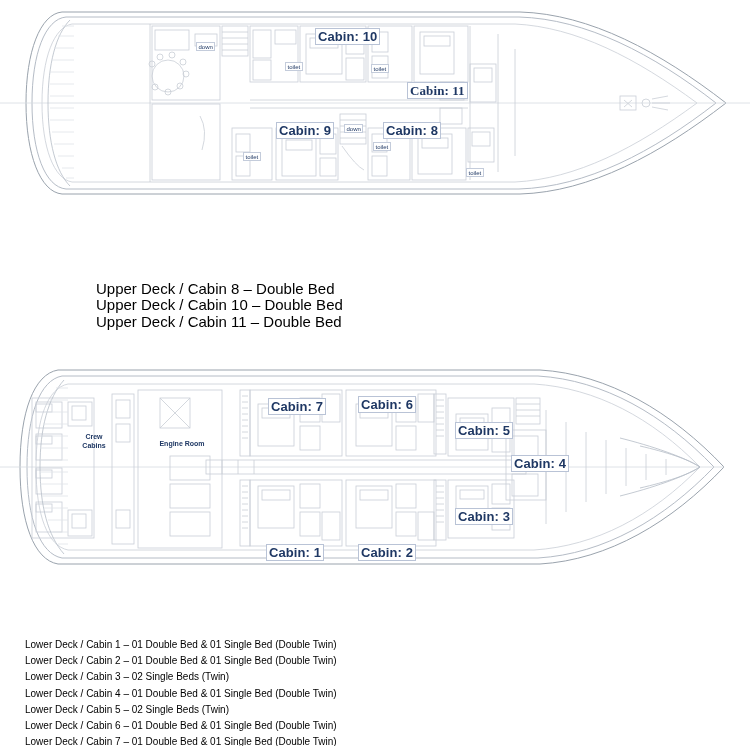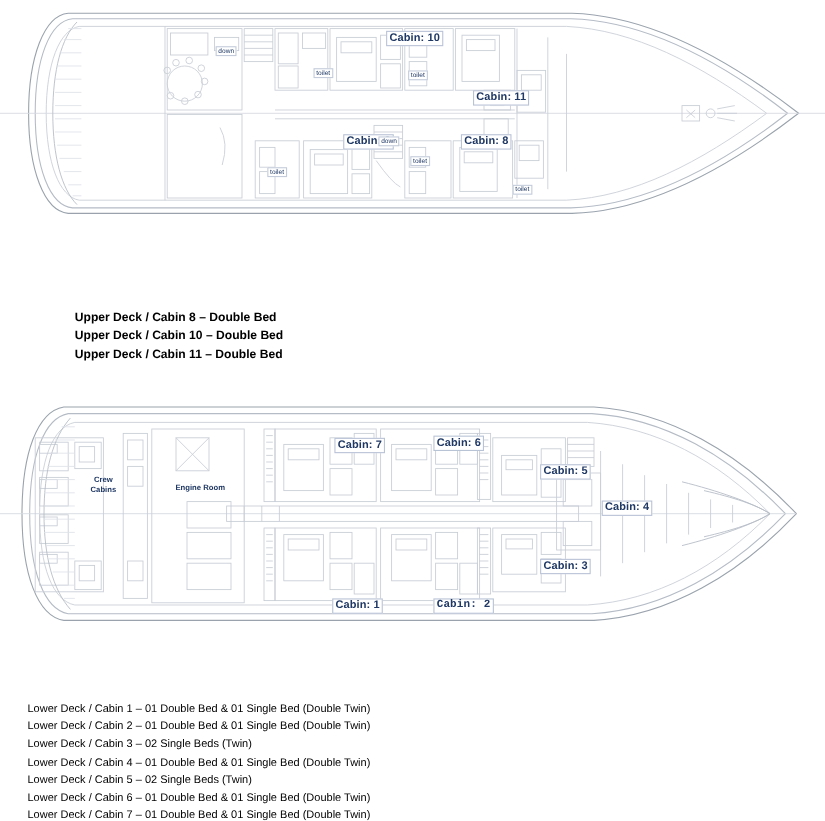--- a/index.html
+++ b/index.html
@@ -22,30 +22,29 @@
     left: 0;
   }
   #upper-deck-plan { top: 4px;  width: 750px; height: 200px; }
   #lower-deck-plan { top: 360px; width: 750px; height: 235px; }
 
   .deck-plan svg { display: block; }
 
   
   .cabin-tag {
     position: absolute;
-    font-size: 10px;
+    font-size: 13px;
     font-weight: bold;
     color: #1f3864;
     letter-spacing: 0.1px;
     white-space: nowrap;
     background: #ffffff;
     padding: 1px 2px;
     border: 0.6px solid #b9c3d6;
     line-height: 1;
-    margin-left: 36px;
   }
   .toilet-tag {
     position: absolute;
     font-size: 6px;
     color: #1f3864;
     white-space: nowrap;
     background: #ffffff;
     padding: 0.5px 1.5px;
     border: 0.5px solid #c4ccdb;
     line-height: 1;
@@ -66,23 +65,23 @@
     font-weight: bold;
     color: #1f3864;
     text-align: center;
     white-space: nowrap;
     line-height: 1.25;
   }
 
   
   #upper-caption {
     position: absolute;
-    left: 68px; top: 281px;
-    font-size: 11px;
-    font-weight: bold;
+    left: 96px; top: 281px;
+    font-size: 15px;
+    font-weight: normal;
     color: #000000;
     line-height: 16.3px;
   }
   #lower-caption {
     position: absolute;
     left: 25px; top: 637px;
     font-size: 10px;
     color: #000000;
     line-height: 16.2px;
   }
@@ -186,21 +185,21 @@
 
         <path d="M70,16 C56,30 48,60 48,99 C48,138 56,168 70,182" stroke="#b5bcc6"></path>
         <path d="M62,22 L74,22 M58,32 L74,32 M54,44 L74,44 M52,56 L74,56
                  M50,68 L74,68 M50,80 L74,80 M50,92 L74,92 M50,104 L74,104
                  M50,116 L74,116 M52,128 L74,128 M54,140 L74,140 M58,152 L74,152
                  M62,164 L74,164 M66,174 L74,174" stroke="#dfe3e9"></path>
       </g>
     </svg>
 
     <div class="cabin-tag" style="left:315px; top:24px;">Cabin: 10</div>
-    <div class="cabin-tag" style="left:394px; top:78px;">Cabin: 11</div>
+    <div class="cabin-tag" style="left:407px; top:78px;font-family:Liberation Serif, serif;">Cabin: 11</div>
     <div class="cabin-tag" style="left:276px; top:118px;text-align:center;">Cabin: 9</div>
     <div class="cabin-tag" style="left:383px; top:118px;">Cabin: 8</div>
 
     <div class="toilet-tag" style="left:285px; top:58px;">toilet</div>
     <div class="toilet-tag" style="left:371px; top:60px;">toilet</div>
     <div class="toilet-tag" style="left:243px; top:148px;">toilet</div>
     <div class="toilet-tag" style="left:373px; top:138px;">toilet</div>
     <div class="toilet-tag" style="left:466px; top:164px;">toilet</div>
 
     <div class="down-tag" style="left:196px; top:38px;">down</div>
@@ -332,21 +331,21 @@
                  M53,172 L68,172 M58,184 L68,184" stroke="#dfe3e9"></path>
       </g>
     </svg>
 
     <div class="cabin-tag" style="left:268px; top:38px;">Cabin: 7</div>
     <div class="cabin-tag" style="left:358px; top:36px;">Cabin: 6</div>
     <div class="cabin-tag" style="left:455px; top:62px;">Cabin: 5</div>
     <div class="cabin-tag" style="left:511px; top:95px;">Cabin: 4</div>
     <div class="cabin-tag" style="left:455px; top:148px;">Cabin: 3</div>
     <div class="cabin-tag" style="left:266px; top:184px;">Cabin: 1</div>
-    <div class="cabin-tag" style="left:358px; top:184px;font-family:Liberation Mono, monospace;">Cabin: 2</div>
+    <div class="cabin-tag" style="left:358px; top:184px;">Cabin: 2</div>
 
     <div class="room-tag" style="left:70px; top:73px; width:48px;">Crew<br>Cabins</div>
     <div class="room-tag" style="left:147px; top:80px; width:70px;">Engine Room</div>
   </div>
 
   <div id="lower-caption">
     <div class="cap-line">Lower Deck / Cabin 1 – 01 Double Bed &amp; 01 Single Bed (Double Twin)</div>
     <div class="cap-line">Lower Deck / Cabin 2 – 01 Double Bed &amp; 01 Single Bed (Double Twin)</div>
     <div class="cap-line">Lower Deck / Cabin 3 – 02 Single Beds (Twin)</div>
     <div class="cap-line">Lower Deck / Cabin 4 – 01 Double Bed &amp; 01 Single Bed (Double Twin)</div>

